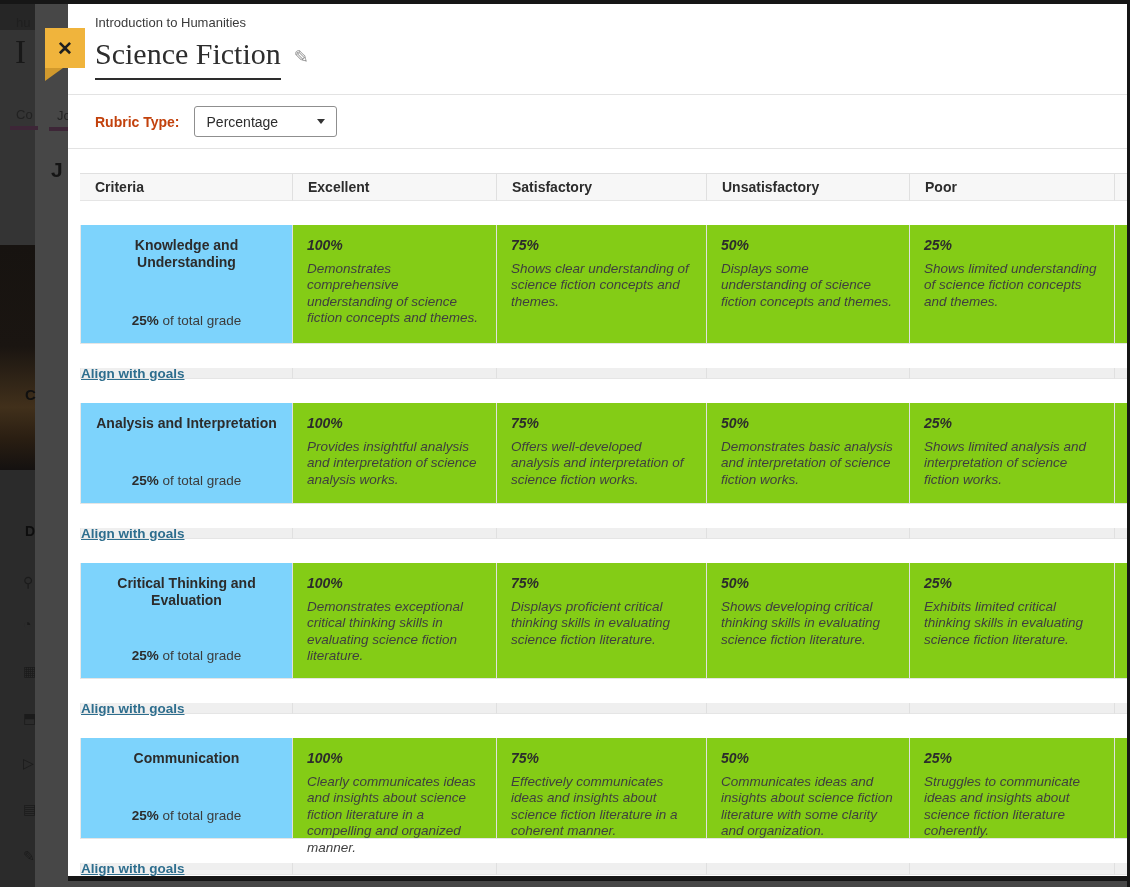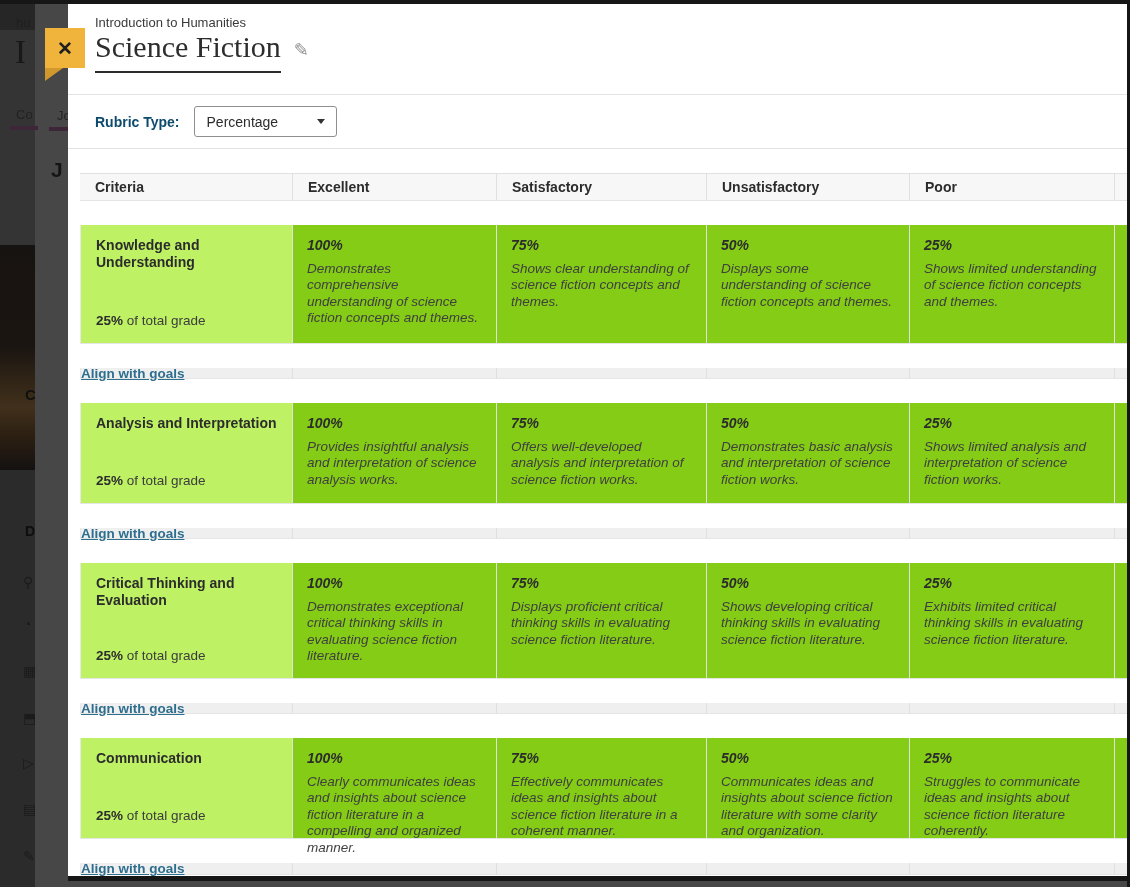--- a/index.html
+++ b/index.html
@@ -27,46 +27,46 @@
 
   
   .frame-top{position:absolute;left:0;top:0;width:100%;height:4px;background:#161616;z-index:40;}
   .frame-right{position:absolute;right:0;top:0;width:3px;height:100%;background:#161616;z-index:40;}
 
   
   .panel{position:absolute;left:68px;top:4px;width:1059px;height:872px;background:#fff;
          border-bottom:5px solid #161616;z-index:10;display:flex;flex-direction:column;}
   .panel-header{height:91px;box-sizing:border-box;border-bottom:1px solid #e3e3e3;
                 padding:11px 0 0 27px;}
-  .breadcrumb{font-size:13px;color:#3a3a3a;}
+  .breadcrumb{font-size:13px;color:#3a3a3a;margin-bottom:7px;}
   .title-row{display:flex;align-items:center;}
   .page-title{font-family:"Liberation Serif","DejaVu Serif",serif;font-size:30px;color:#2d2d2d;
               border-bottom:2px solid #2d2d2d;padding-bottom:8px;line-height:1.1;cursor:pointer;}
   .edit-icon{margin-left:13px;font-size:18px;color:#8f8f8f;transform:translateY(-2px);cursor:pointer;}
 
   .rubric-row{height:54px;box-sizing:border-box;border-bottom:1px solid #e3e3e3;
               display:flex;align-items:center;padding-left:27px;}
-  .rubric-label{font-size:14px;font-weight:bold;color:#0c4a6e;margin-right:14px;}
+  .rubric-label{font-size:14px;font-weight:bold;color:#c2410c;margin-right:14px;}
   .select{width:143px;height:31px;box-sizing:border-box;border:1px solid #8f8f8f;border-radius:3px;
           display:flex;align-items:center;justify-content:space-between;
           padding:0 11px 0 12px;font-size:14px;color:#2c2c2c;cursor:pointer;background:#fff;}
   .caret{width:0;height:0;border-left:4px solid transparent;border-right:4px solid transparent;
          border-top:5px solid #333;}
 
   
   .table-clip{flex:1;overflow:hidden;}
   .rubric-table{display:grid;margin-left:12px;width:1120px;
       grid-template-columns:213px 204px 210px 203px 205px 85px;
       grid-template-rows:52px 143px 35px 125px 35px 140px 35px 125px 36px;}
   .cell{box-sizing:border-box;border-right:1px solid #e0e0e0;border-bottom:1px solid #e5e5e5;margin-top:24px;}
   .cell.last{border-right:none;}
   .h-cell{background:#f7f7f7;border-top:1px solid #e0e0e0;display:flex;align-items:center;
           padding-left:15px;font-size:14px;font-weight:bold;color:#2c2c2c;}
-  .c-cell{background:#bef264;border-left:1px solid #e8e8e8;display:flex;flex-direction:column;
-          padding:12px 15px 15px;}
+  .c-cell{background:#7dd3fc;border-left:1px solid #e8e8e8;display:flex;flex-direction:column;
+          padding:12px 15px 15px;text-align:center;}
   .crit-name{font-size:14px;font-weight:bold;color:#2c2c2c;line-height:1.18;}
   .crit-weight{margin-top:auto;font-size:13.5px;color:#3c3c3c;}
   .crit-weight b{color:#2c2c2c;}
   .d-cell{background:#84cc16;padding:12px 13px 12px 14px;font-style:italic;}
   .pct{font-size:14px;font-weight:bold;color:#2c2c2c;margin-bottom:8px;}
   .desc{font-size:13.5px;color:#3f3f3f;line-height:1.22;}
   .a-cell{background:#efefef;}
   .a-cell.first{display:flex;align-items:center;border-left:1px solid #e8e8e8;}
   .goal-link{font-size:13.5px;font-weight:bold;color:#2e6e8e;text-decoration:underline;cursor:pointer;}
 

